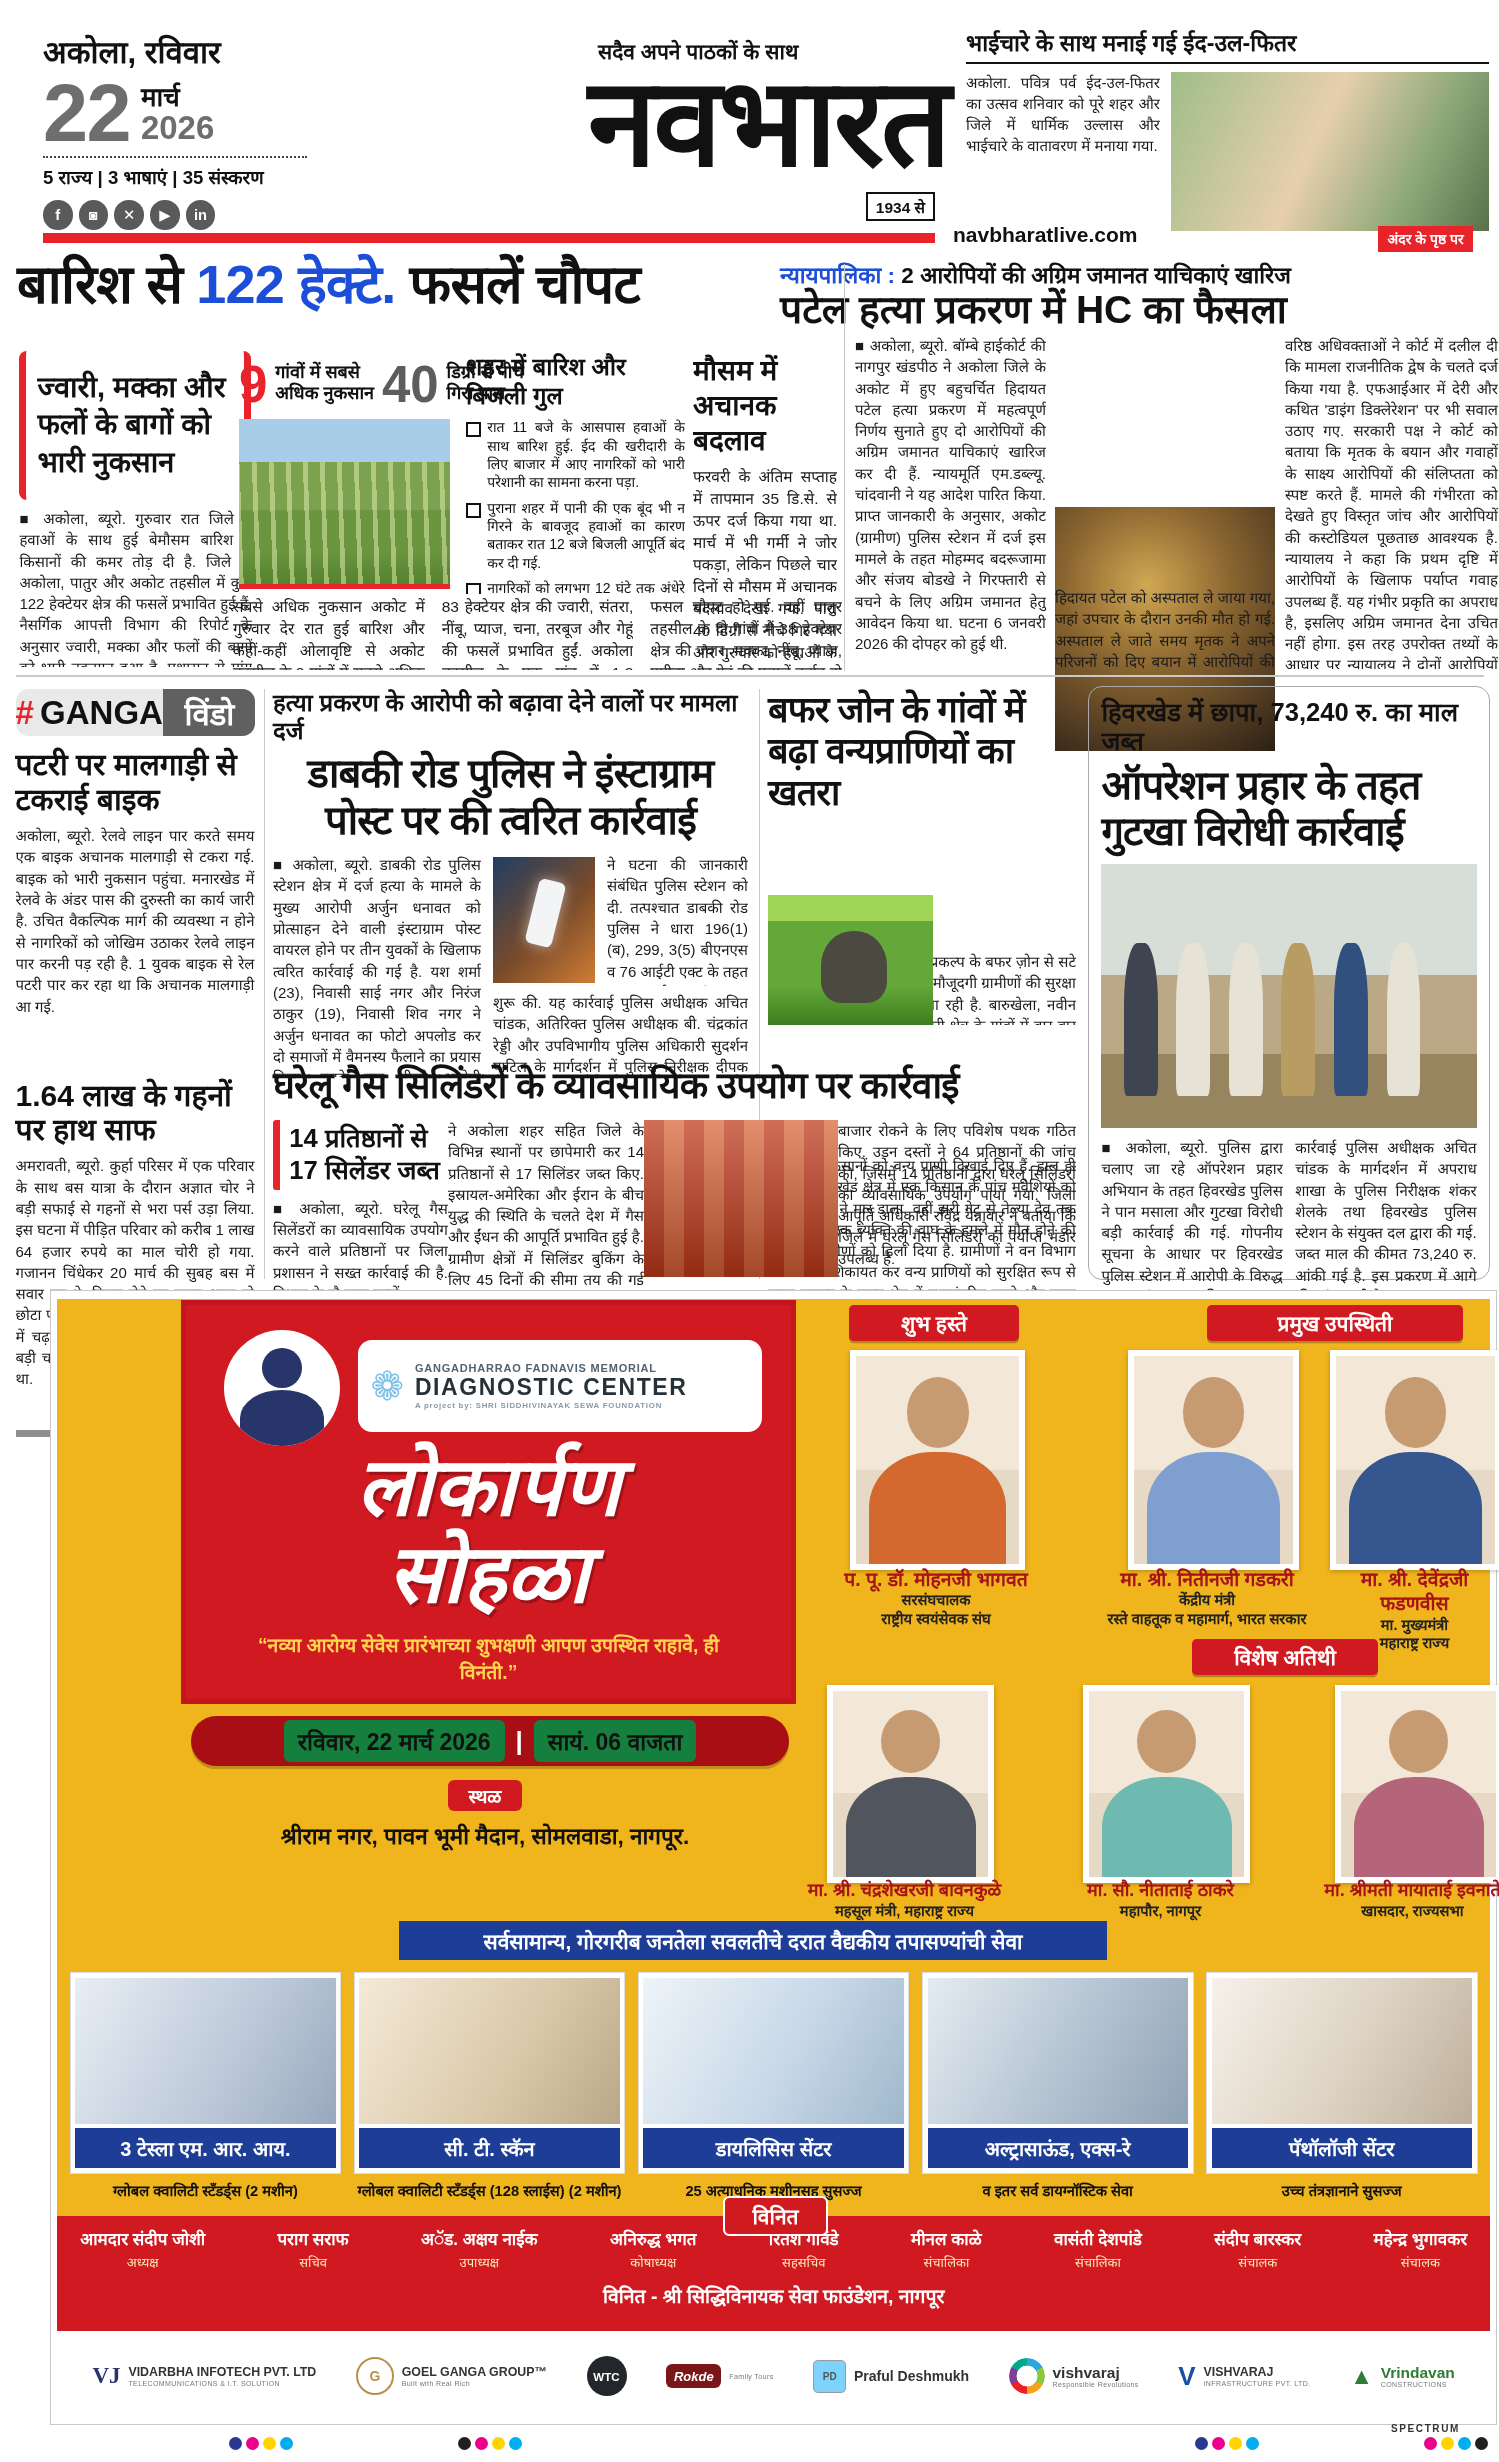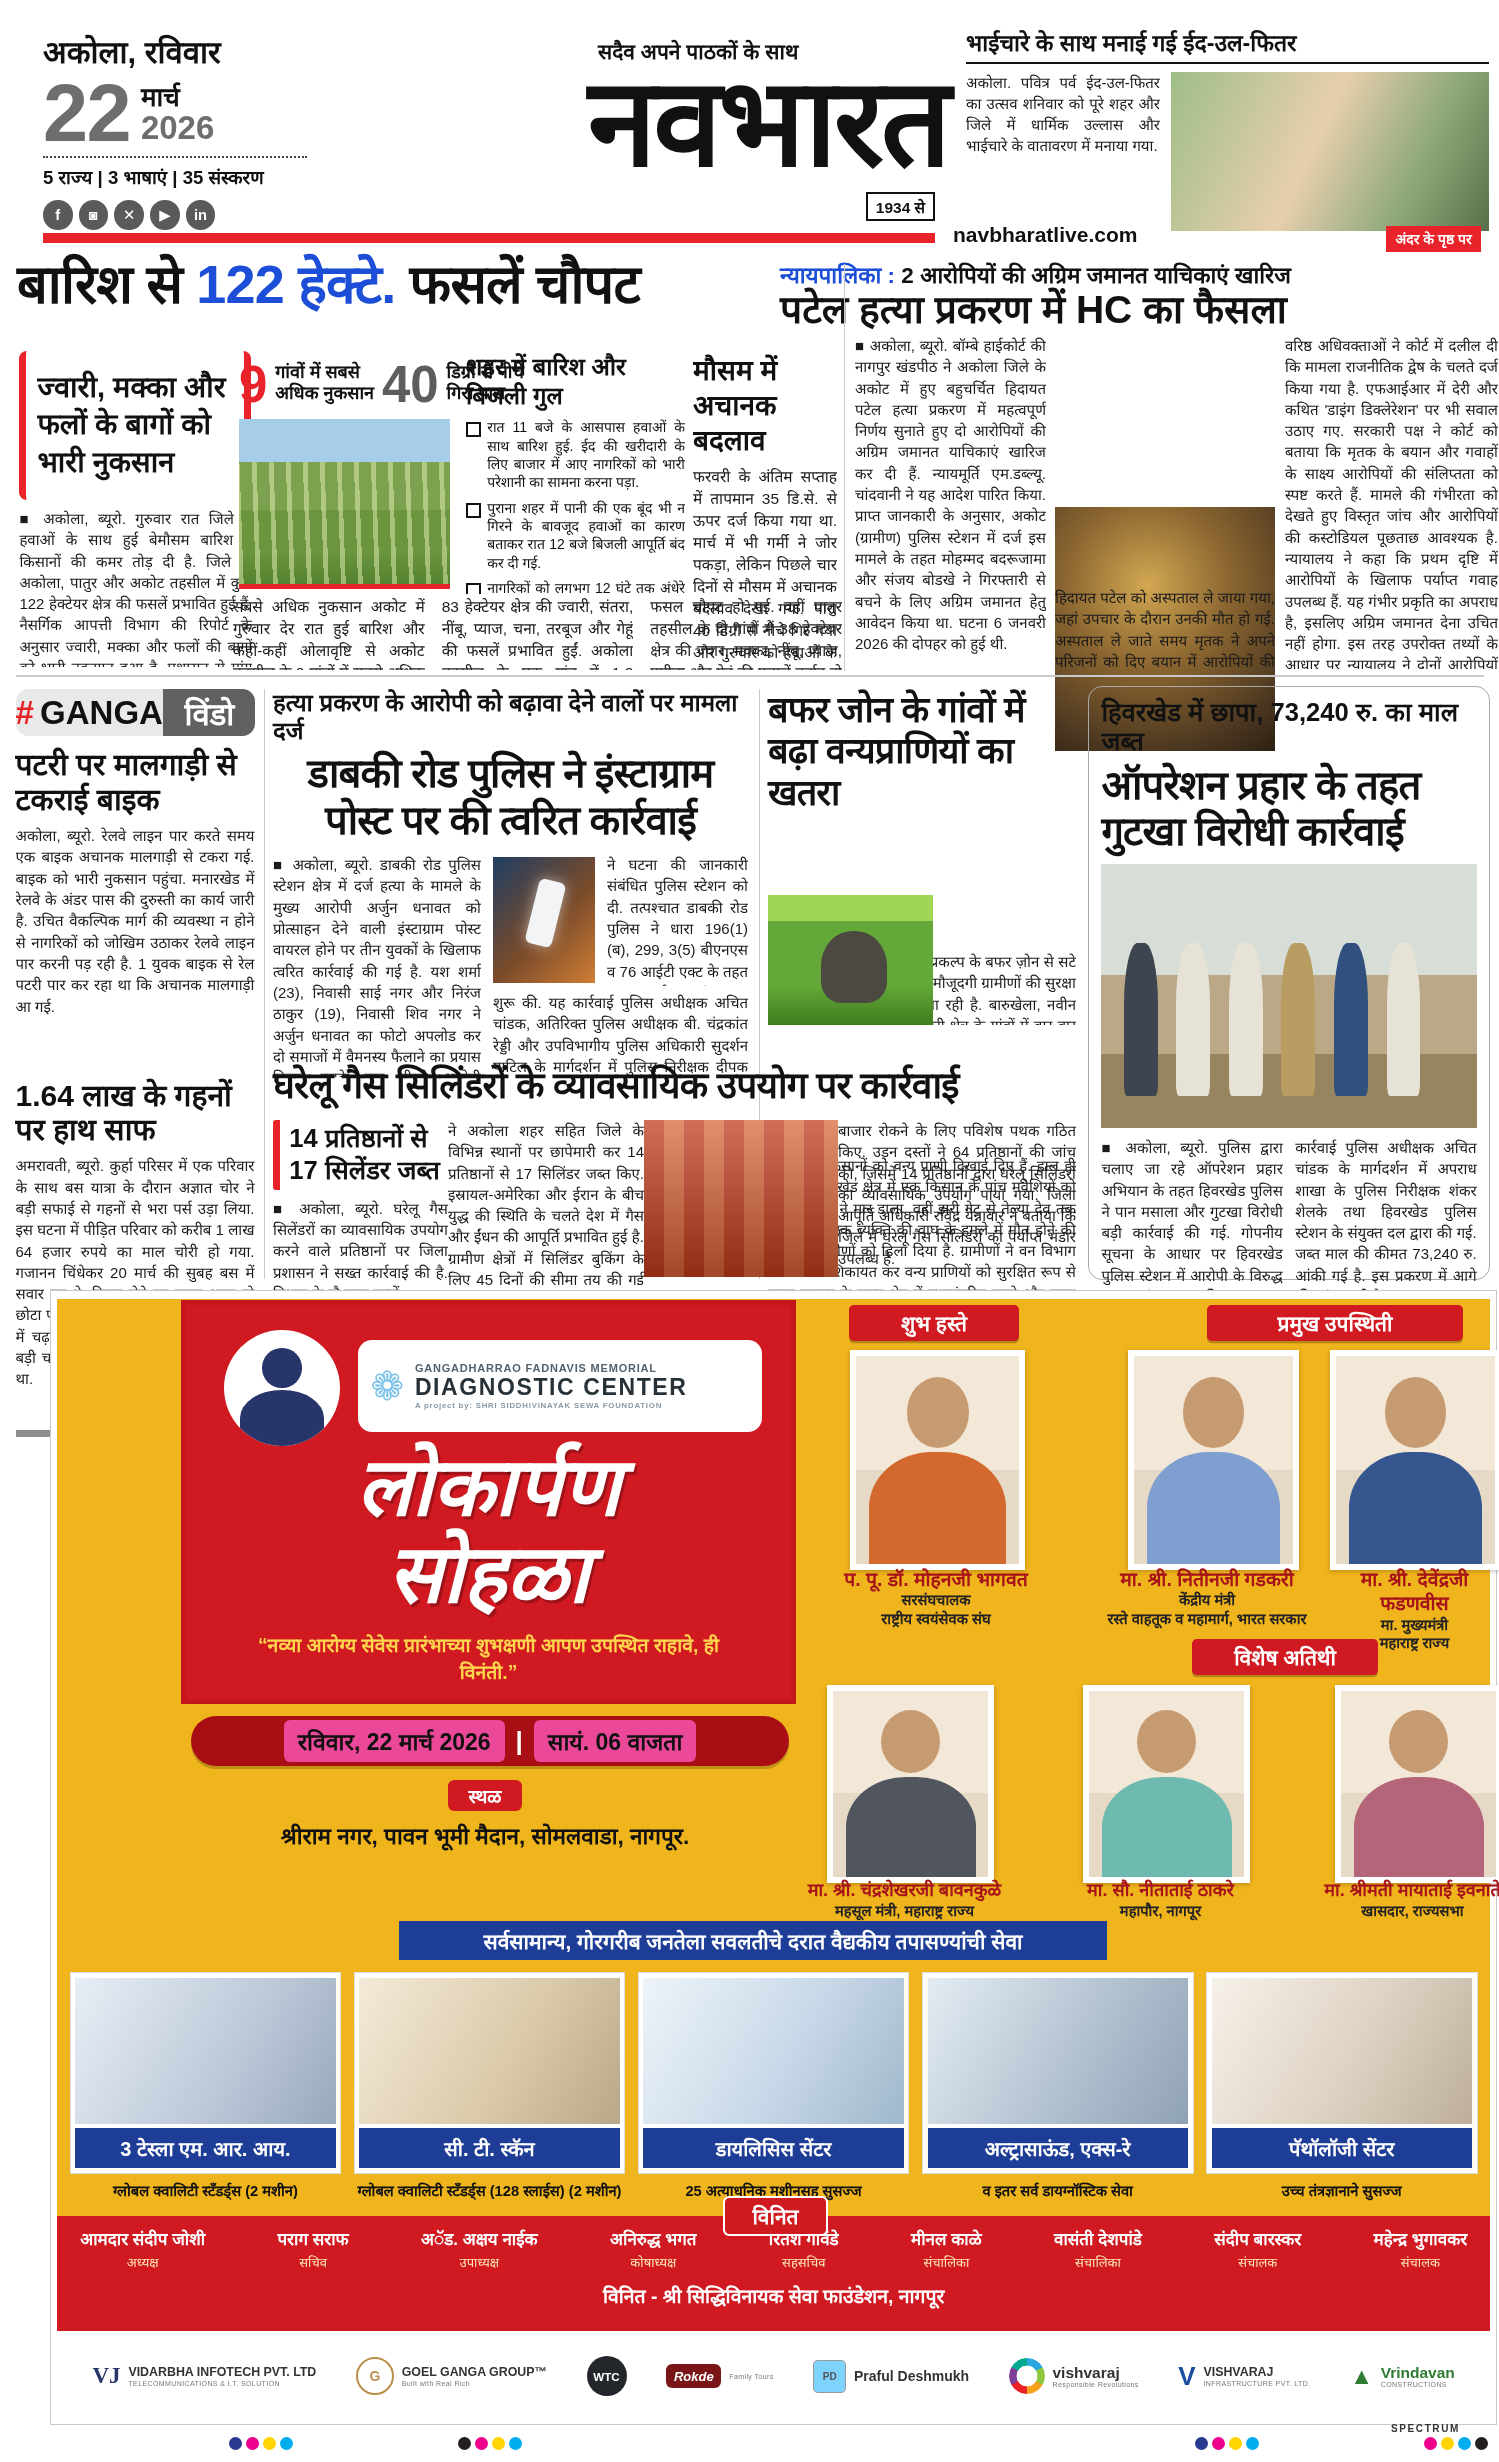--- a/index.html
+++ b/index.html
@@ -87,21 +87,21 @@
   .portrait-circ .bd{position:absolute;left:14%;top:52%;width:72%;height:48%;border-radius:50% 50% 0 0;background:#27356b;}
   .orgbox{background:#fff;border-radius:14px;display:flex;align-items:center;padding:7.8px 12.4px;}
   .orgflower{font-size:40px;color:#7ec3e8;line-height:1;margin-right:11px;}
   .org1{font-size:11px;font-weight:bold;color:#53626e;letter-spacing:0.8px;}
   .org2{font-size:23px;font-weight:bold;color:#273238;letter-spacing:1.6px;}
   .org3{font-size:7.8px;font-weight:bold;color:#8a99a4;letter-spacing:0.8px;}
   .adtitle{font-family:"DejaVu Serif","Liberation Serif",serif;font-style:italic;font-weight:bold;
            color:#fff;font-size:81px;line-height:1.02;text-align:center;text-shadow:2.3px 3.1px 0 rgba(0,0,0,.25);}
   .adquote{color:#ffd54d;font-size:19.4px;font-weight:bold;text-align:center;line-height:1.4;}
   .datebar{background:#a80e13;border-radius:26px;display:flex;align-items:center;justify-content:center;gap:11px;box-shadow:0 3.1px 0 rgba(0,0,0,.2);}
-  .datebox{background:#ec4899;border-radius:6.2px;padding:4.7px 14px;font-size:23px;font-weight:bold;color:#111;text-align:center;}
+  .datebox{background:#15803d;border-radius:6.2px;padding:4.7px 14px;font-size:23px;font-weight:bold;color:#111;text-align:center;}
   .datesep{color:#fff;font-size:26px;font-weight:bold;}
   .venue-pill{background:#d01920;color:#fff;font-size:18.6px;font-weight:bold;border-radius:6.2px;
               display:flex;align-items:center;justify-content:center;}
   .venue-txt{font-size:22.5px;font-weight:bold;text-align:center;color:#111;}
   .badge{background:#d01920;color:#fff;font-weight:bold;font-size:21px;display:flex;align-items:center;
          justify-content:center;border-radius:4.7px;box-shadow:0 2.3px 0 rgba(0,0,0,.25);}
   .pcard{background:#fff;padding:6.2px;box-shadow:0 2.3px 4.7px rgba(0,0,0,.25);}
   .pface{width:100%;height:100%;position:relative;background:linear-gradient(#f3e8d8 0 55%,#e6d9c6 55%);overflow:hidden;}
   .pface .hd{position:absolute;left:31%;top:10%;width:38%;height:34%;border-radius:50%;background:#c79b72;}
   .pface .bd{position:absolute;left:8%;top:46%;width:84%;height:58%;border-radius:46% 46% 0 0;}
@@ -169,21 +169,21 @@
   <div class="abs since" style="left:866px;top:192px;">1934 से</div>
   <div class="abs redrule" style="left:43px;top:233px;width:892px;height:10px;"></div>
   <div class="abs website" style="left:953px;top:223px;">navbharatlive.com</div>
 
   <div class="abs" style="left:966px;top:29.5px;width:523px;">
     <div class="eid-h">भाईचारे के साथ मनाई गई ईद-उल-फितर</div>
     <div style="display:flex;gap:11px;margin-top:7.8px;">
       <div class="bodytxt" style="width:194px;height:159px;">अकोला. पवित्र पर्व ईद-उल-फितर का उत्सव शनिवार को पूरे शहर और जिले में धार्मिक उल्लास और भाईचारे के वातावरण में मनाया गया.</div>
       <div class="ph ph-eid" style="flex:1;height:159px;"></div>
     </div>
-    <div class="abs btn-red" style="right:8px;top:196px;">अंदर के पृष्ठ पर</div>
+    <div class="abs btn-red" style="right:16px;top:196px;">अंदर के पृष्ठ पर</div>
   </div>
 
   <div class="abs lead-h" style="left:17px;top:256px;width:764px;">
     <span>बारिश से </span><span class="red">122 हेक्टे.</span><span> फसलें चौपट</span>
   </div>
   <div class="abs kicker" style="left:780px;top:259px;width:718px;">
     <span class="red">न्यायपालिका :</span><span> 2 आरोपियों की अग्रिम जमानत याचिकाएं खारिज</span>
   </div>
   <div class="abs hc-h" style="left:780px;top:289px;width:718px;">पटेल हत्या प्रकरण में HC का फैसला</div>
 

